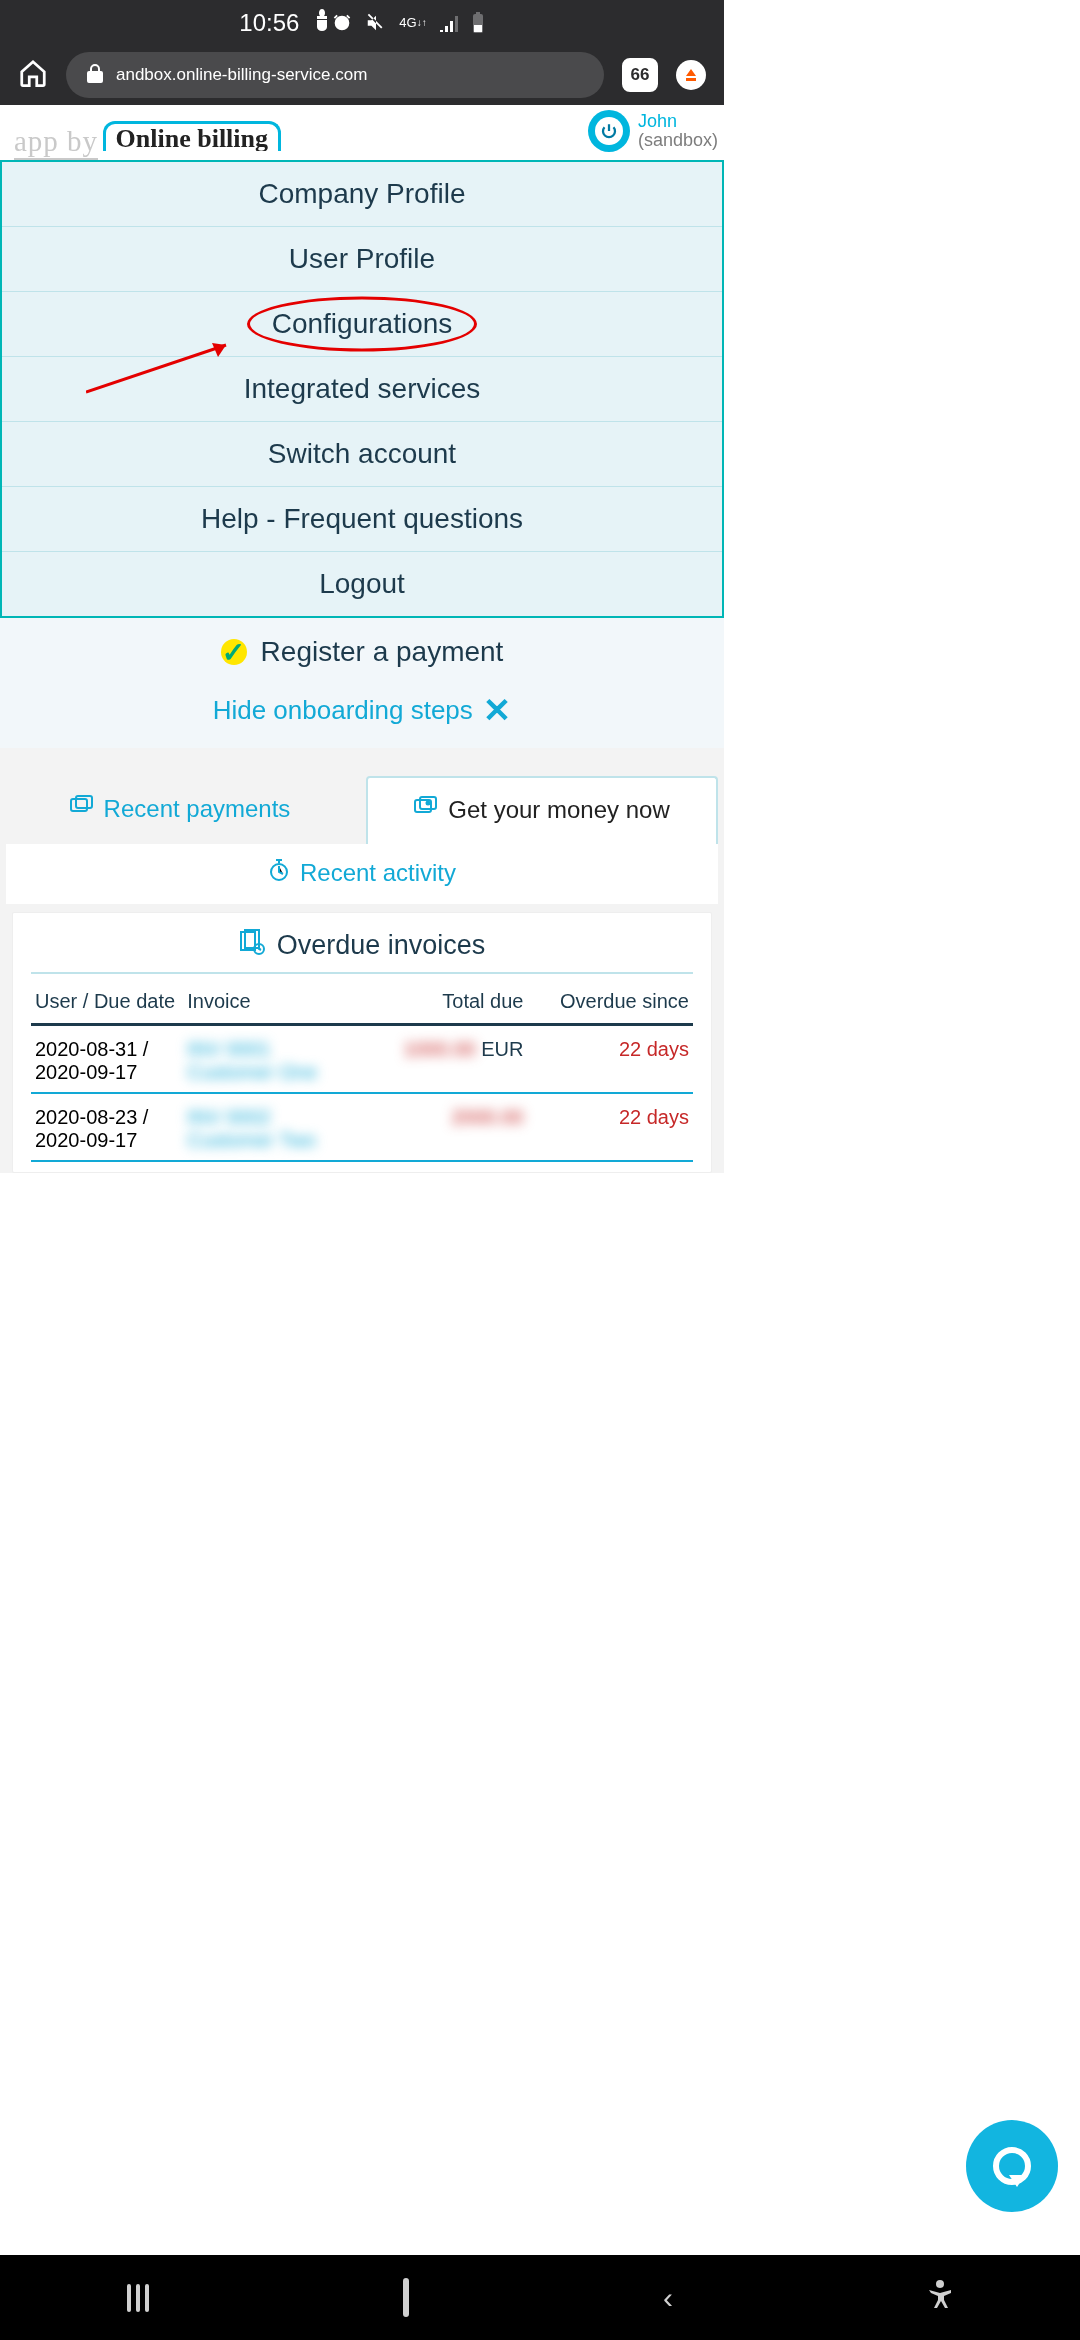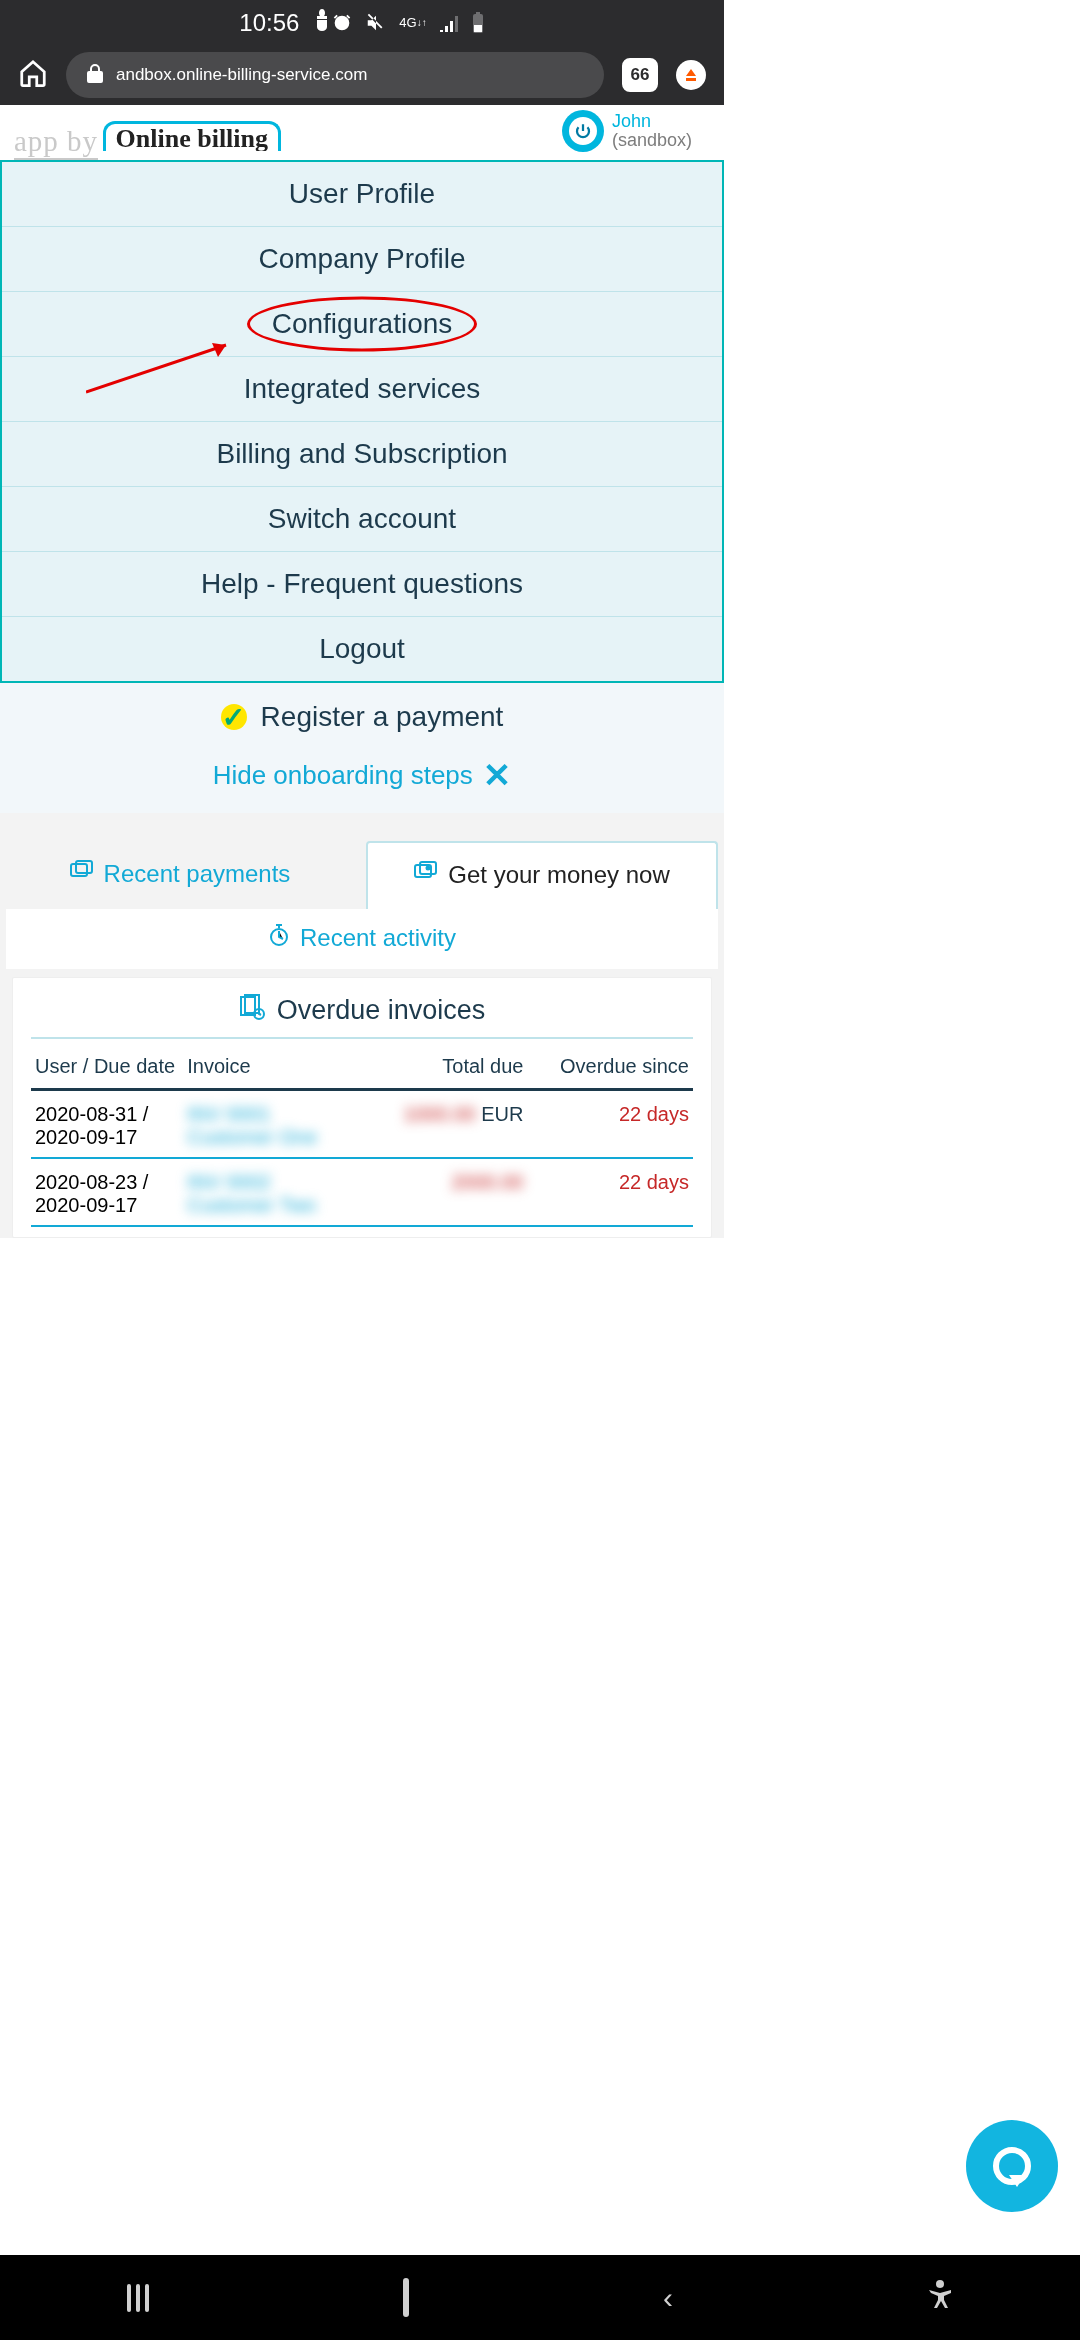--- a/index.html
+++ b/index.html
@@ -35,21 +35,21 @@
 
   
   .app-header{
     position:relative; padding:10px 14px 0 14px; background:#fff;
   }
   .app-by{
     font-family: 'Comic Sans MS', cursive; color:#c9c9c9; font-size:29px;
     border-bottom:2px solid #c9c9c9; display:inline-block; letter-spacing:1px;
   }
   .user-box{
-    position:absolute; right:32px; top:5px; display:flex; align-items:center; gap:8px;
+    position:absolute; right:6px; top:5px; display:flex; align-items:center; gap:8px;
   }
   .power-badge{
     width:42px;height:42px;border-radius:50%;background:#00b6de;display:flex;align-items:center;justify-content:center;
   }
   .power-inner{width:28px;height:28px;border-radius:50%;background:#fff;display:flex;align-items:center;justify-content:center;}
   .user-name{color:#00b6de;font-size:18px;line-height:1.05;}
   .user-sub{color:#7d7d7d;font-size:18px;line-height:1.05;}
 
   .logo-tab{
     margin-top:6px; display:inline-block; border:3px solid #00b6de; border-bottom:none;
@@ -215,32 +215,31 @@
       <div class="user-sub">(sandbox)</div>
     </div>
   </div>
   <div class="logo-tab">Online billing</div>
   <div class="hamburger-chip">
       <span class="bar"></span>
     </div>
 </div>
 
 <div class="dropdown rel">
+  <div class="item"><span>Company Profile</span></div>
   <div class="item"><span>User Profile</span></div>
-  <div class="item"><span>Company Profile</span></div>
   <div class="item rel">
     <span>Configurations</span>
     <span class="config-circle"></span>
     <svg class="arrow-annot" width="170" height="60" viewBox="0 0 170 60">
       <line x1="0" y1="55" x2="140" y2="8" stroke="#e40000" stroke-width="3"></line>
       <polygon points="140,8 126,6 132,20" fill="#e40000"></polygon>
     </svg>
   </div>
   <div class="item"><span>Integrated services</span></div>
-  <div class="item"><span>Billing and Subscription</span></div>
   <div class="item"><span>Switch account</span></div>
   <div class="item"><span>Help - Frequent questions</span></div>
   <div class="item"><span>Logout</span></div>
 </div>
 
 <div class="onboard-block">
   <div class="onboard-hint">,</div>
   <div class="register-row">
     <span class="check-badge">✓</span>
     <span>Register a payment</span>

